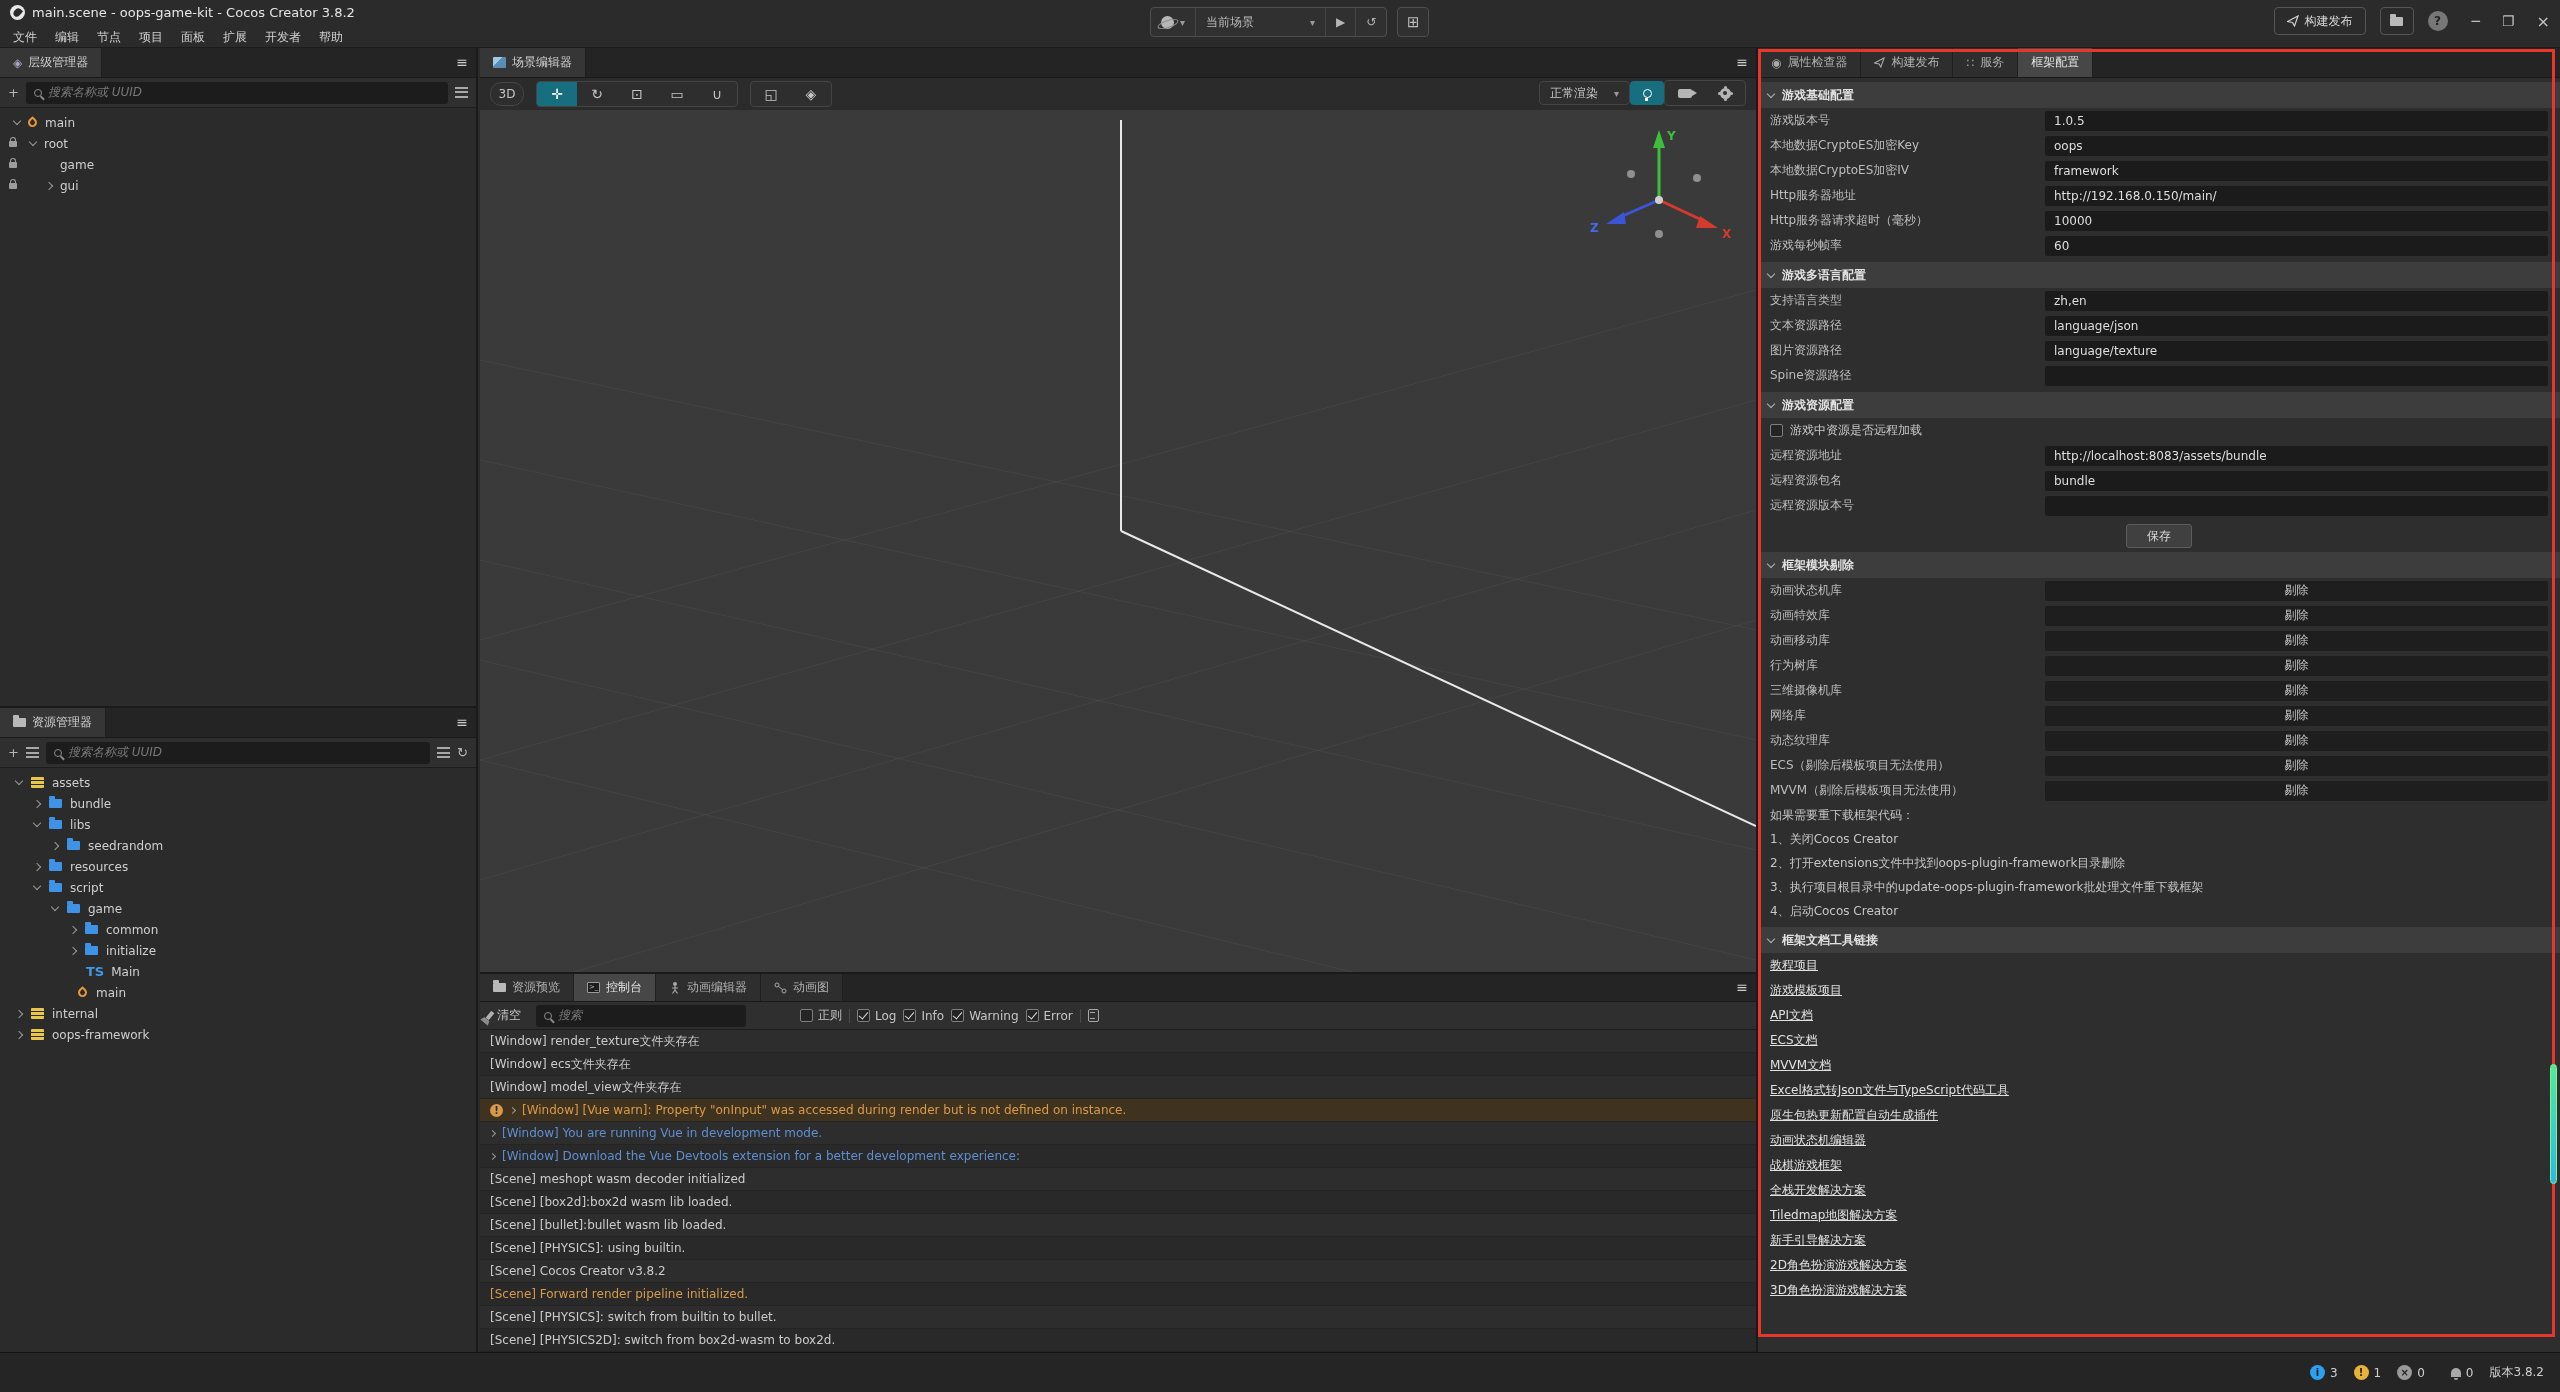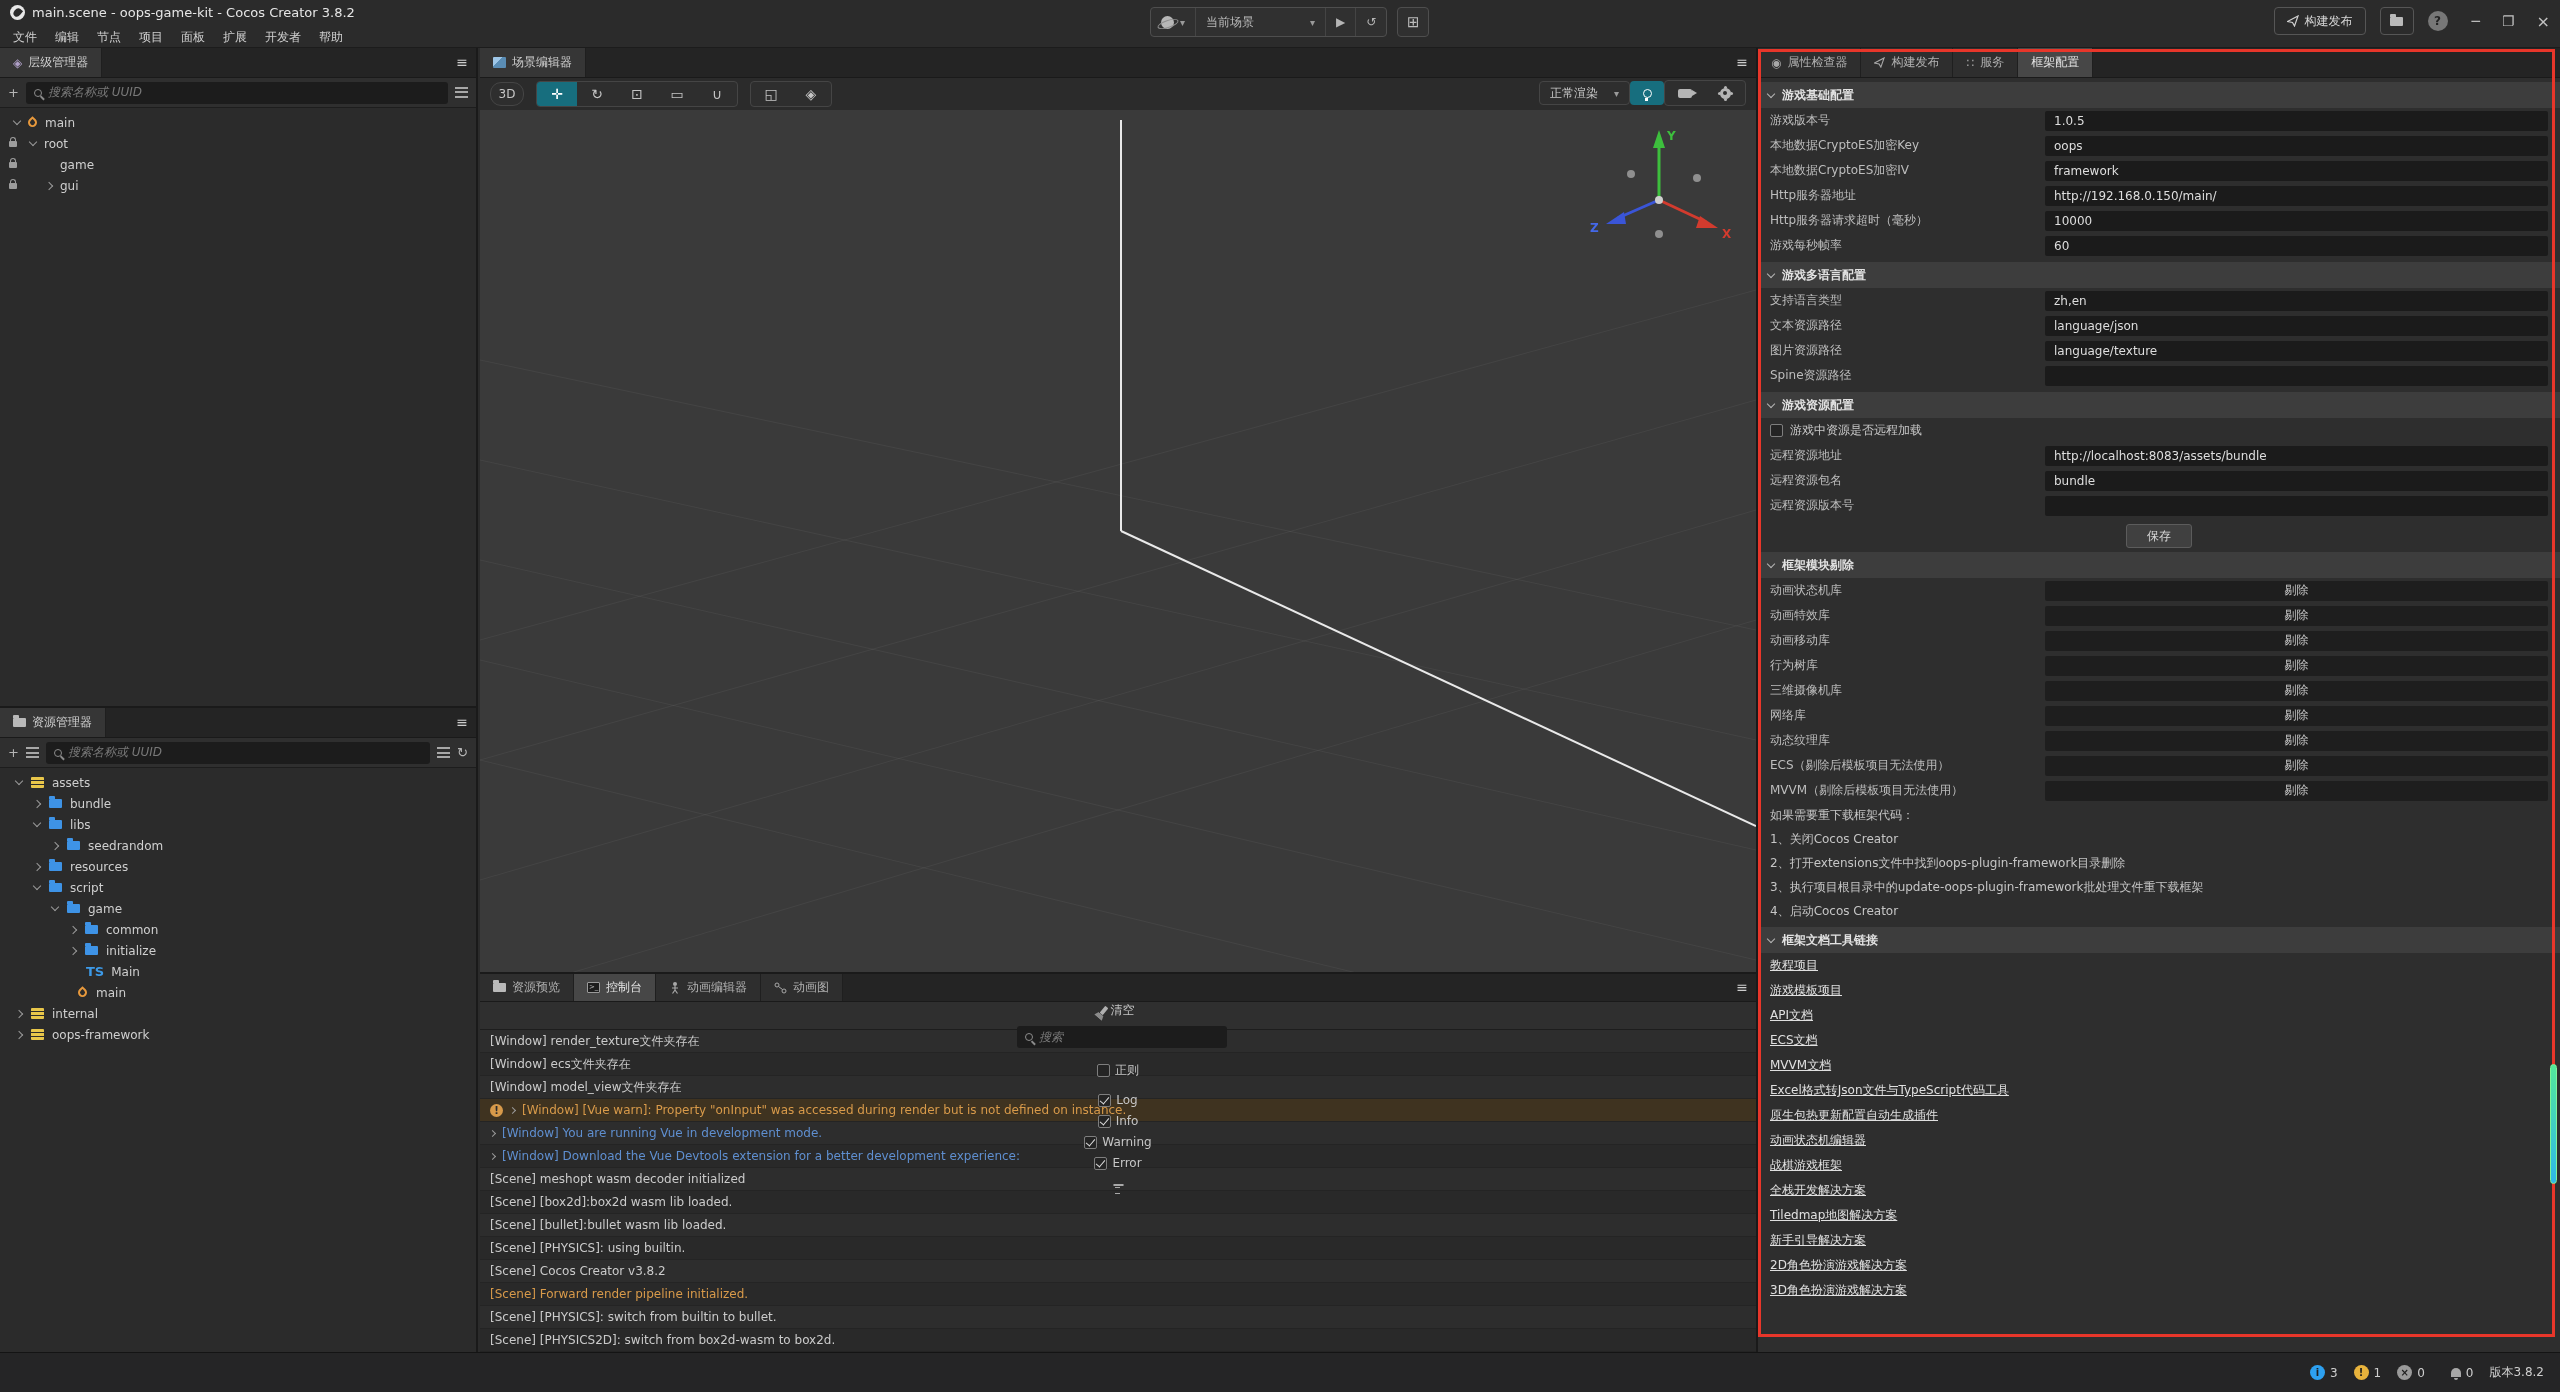--- a/index.html
+++ b/index.html
@@ -447,21 +447,21 @@
       <div class="ptab inactive">
         <svg width="13" height="12">
             <circle cx="3" cy="3" r="2" fill="none" stroke="#a8a8a8"></circle>
             <circle cx="10" cy="9" r="2" fill="none" stroke="#a8a8a8"></circle>
             <line x1="4.5" y1="4.5" x2="8.5" y2="7.5" stroke="#a8a8a8"></line>
           </svg>
         <span>动画图</span>
       </div>
       <span class="strip-menu" style="top:5px;">≡</span>
     </div>
-    <div class="toolbar" style="height:28px;flex-direction:column;">
+    <div class="toolbar" style="height:28px;">
       <div class="ck">
         <span class="i-broom"></span>
         <span>清空</span>
       </div>
       <div class="searchbox" style="flex:none; width:210px; margin-left:8px;">
         <span class="i-mag"></span>
         <span>搜索</span>
       </div>
       <span class="sp" style="width:40px"></span>
       <div class="ck">

